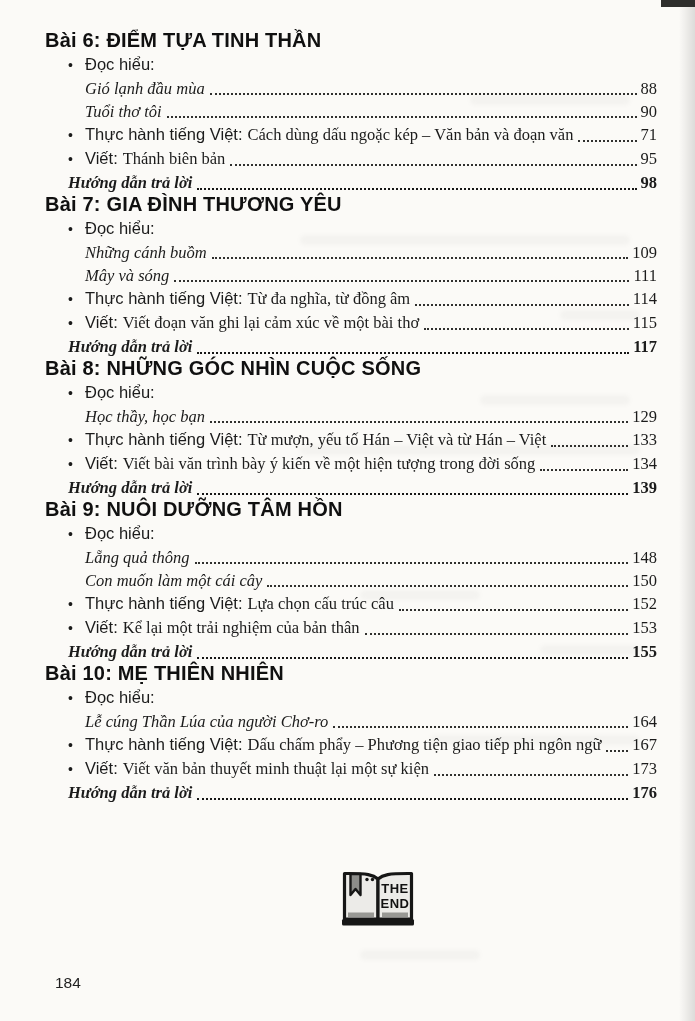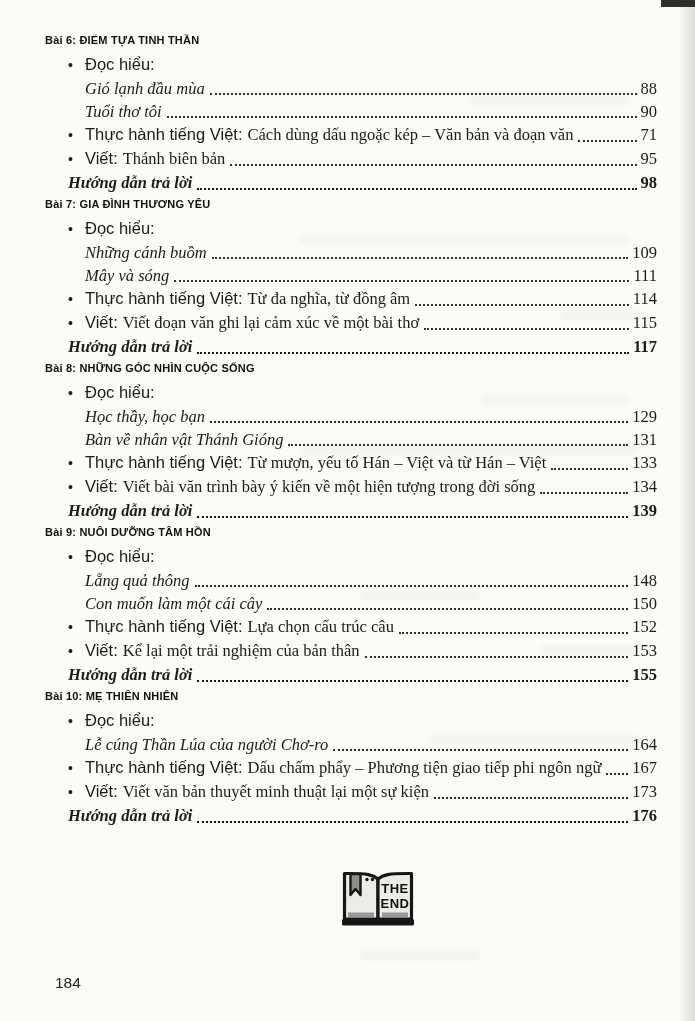--- a/index.html
+++ b/index.html
@@ -22,21 +22,21 @@
     background:#2e2e2c;
   }
   .bleed span {
     position:absolute; display:block; height:10px; border-radius:5px;
     background:#7d7d78; opacity:0.055; filter:blur(2px);
   }
   
   .toc { position:absolute; left:45px; right:38px; top:30px; }
   .sec-title {
     font-family:"Liberation Sans", sans-serif;
-    font-weight:700; font-size:11px; line-height:21px;
+    font-weight:700; font-size:20px; line-height:21px;
     margin:0 0 2px 0; letter-spacing:0.2px; color:#101010;
   }
   .sec-title:first-child { margin-top:0; }
   .row {
     display:flex; align-items:baseline;
     line-height:23px; font-size:16.5px;
   }
   .row .bullet-dot {
     margin-left:23px; width:17px; flex:0 0 17px;
     font-size:14px; font-family:"Liberation Sans", sans-serif;
@@ -157,25 +157,20 @@
     <div class="sec-title">Bài 8: NHỮNG GÓC NHÌN CUỘC SỐNG</div>
     <div class="row bullet">
       <span class="bullet-dot">•</span>
       <span class="entry-label">Đọc hiểu:</span>
     </div>
     <div class="row reading">
       <span>Học thầy, học bạn</span>
       <span class="leader"></span>
       <span class="page-num">129</span>
     </div>
-    <div class="row reading">
-      <span>Bàn về nhân vật Thánh Gióng</span>
-      <span class="leader"></span>
-      <span class="page-num">131</span>
-    </div>
     <div class="row bullet">
       <span class="bullet-dot">•</span>
       <span class="entry-label">Thực hành tiếng Việt:</span>
       <span class="entry-text">Từ mượn, yếu tố Hán – Việt và từ Hán – Việt</span>
       <span class="leader"></span>
       <span class="page-num">133</span>
     </div>
     <div class="row bullet">
       <span class="bullet-dot">•</span>
       <span class="entry-label">Viết:</span>

